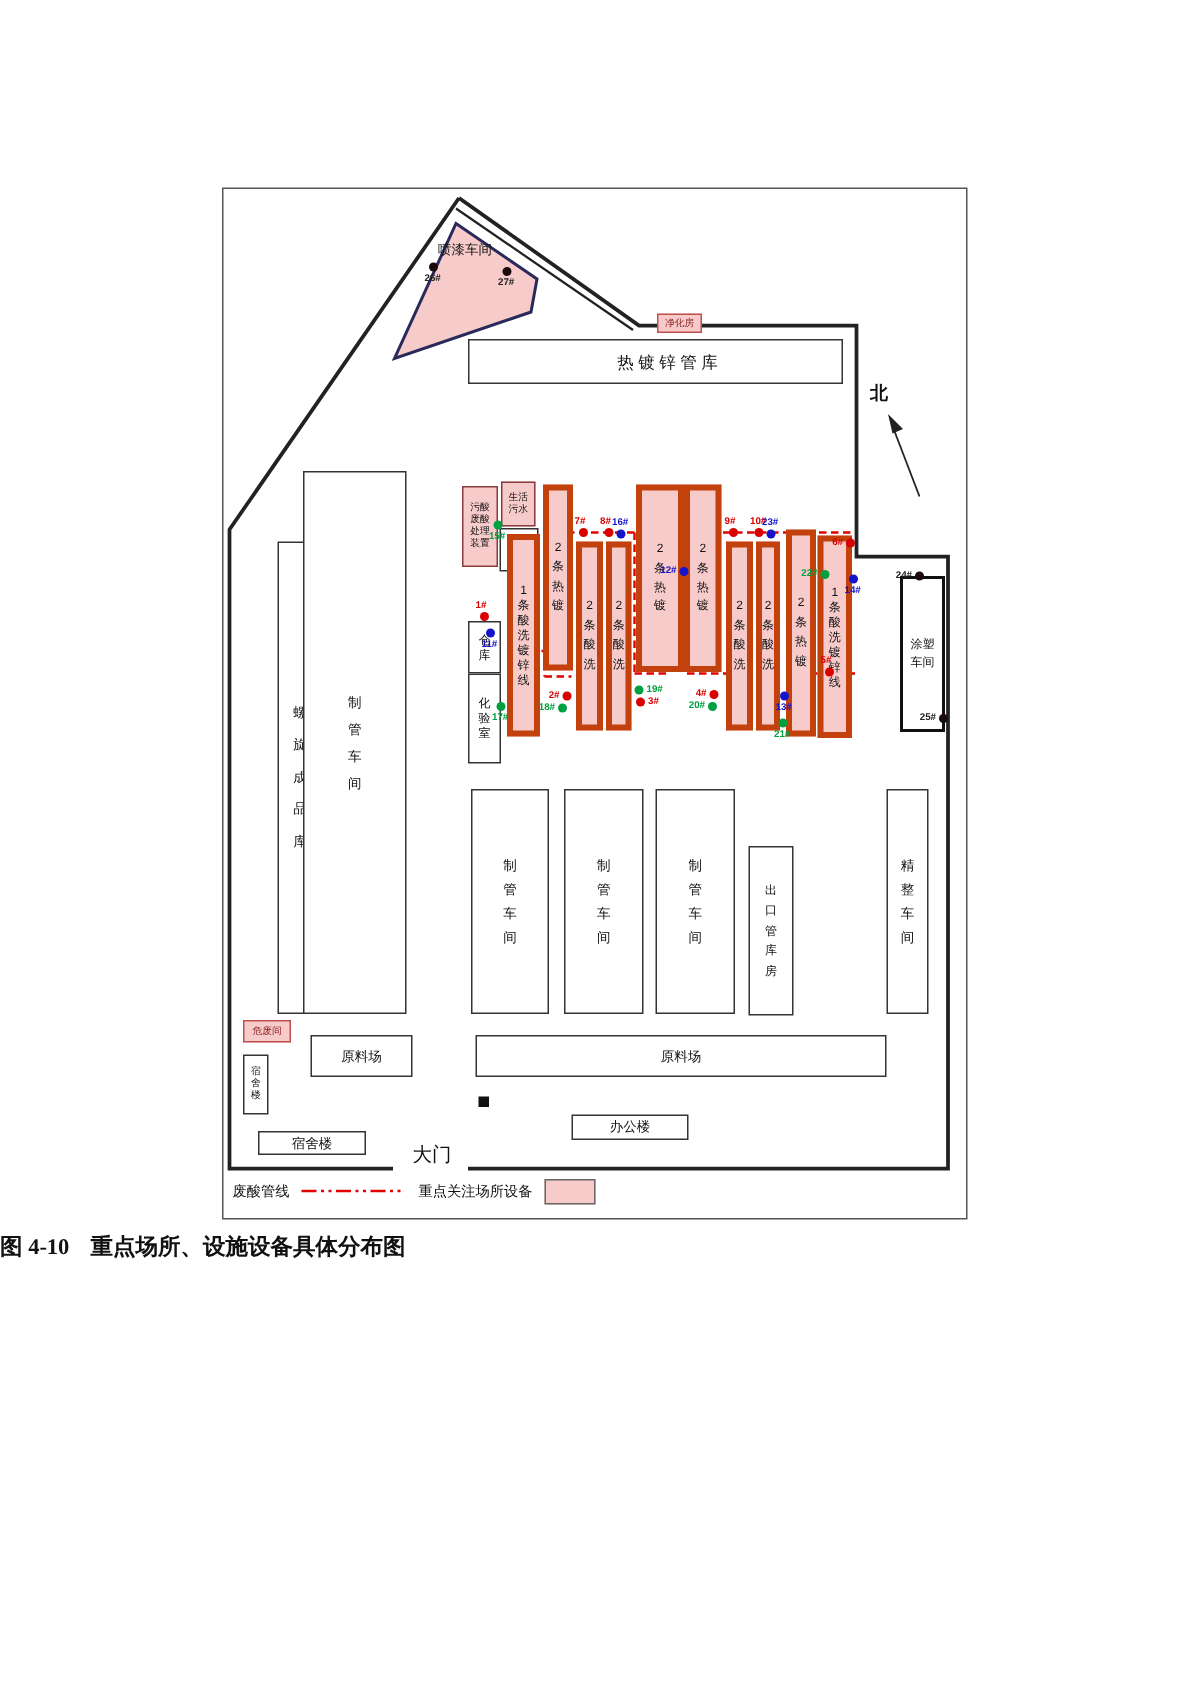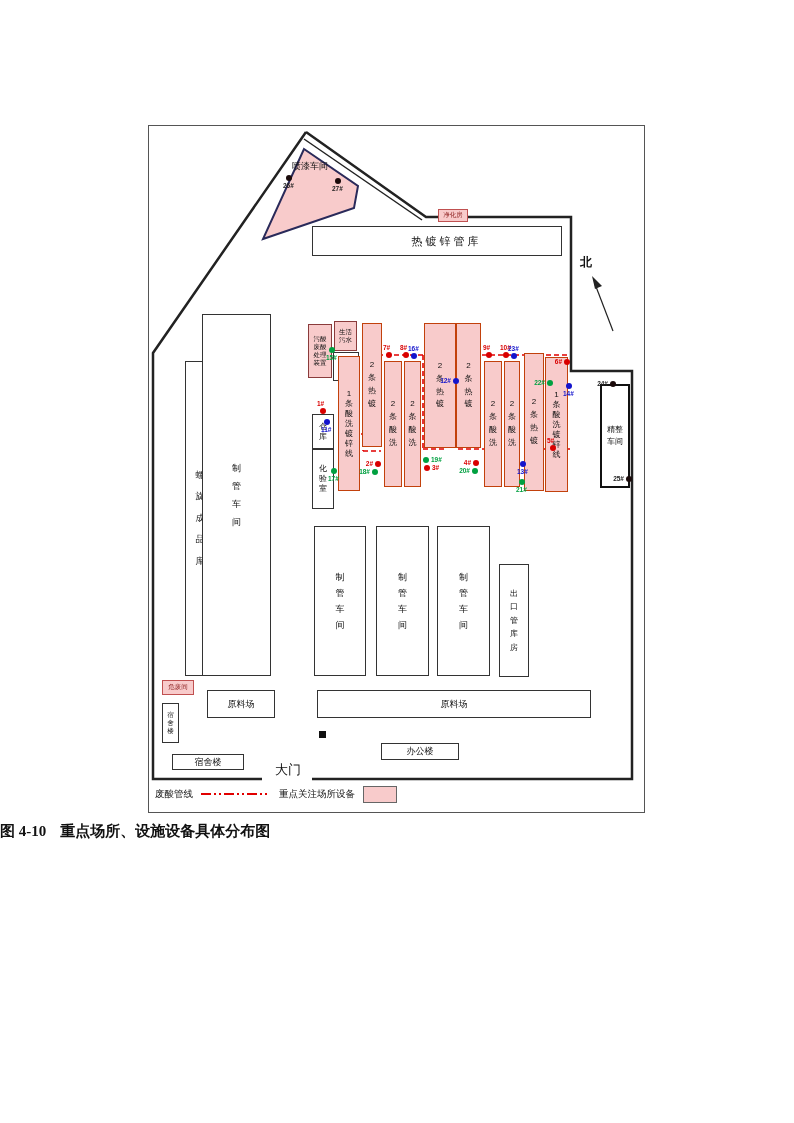--- a/index.html
+++ b/index.html
@@ -2,21 +2,21 @@
 <html><head>
 <meta charset="utf-8">
 <style>
   html,body{margin:0;padding:0;background:#ffffff;}
   .page{position:relative;width:794px;height:1123px;background:#fff;overflow:hidden;
         font-family:"Liberation Sans","DejaVu Sans",sans-serif;color:#111;}
   .frame{position:absolute;left:148px;top:125px;width:497px;height:688px;border:1px solid #555;box-sizing:border-box;}
   .frame svg{position:absolute;left:0;top:0;}
   .box{position:absolute;box-sizing:border-box;display:flex;align-items:center;justify-content:center;text-align:center;}
   .white{background:#fff;border:1px solid #333;}
-  .pink{background:#f8cbcb;border:1px solid #c2410c;}
+  .pink{background:#f8cbcb;border:4px solid #c2410c;}
   .pinkplain{background:#f8cbcb;border:1px solid #8a3b3b;}
   .vtext{width:1em;word-break:break-all;line-height:1.25;}
   .wrap2{width:2em;word-break:break-all;line-height:1.25;}
   .lbl{font-size:8px;}
   .lbl9{font-size:9px;}
   .lbl7{font-size:6.5px;}
   .dot{position:absolute;width:6px;height:6px;border-radius:50%;}
   .dot .dl{position:absolute;font-size:6.5px;white-space:nowrap;font-weight:bold;}
   .dot-red{background:#d90000;}   .dot-red .dl{color:#d90000;}
   .dot-blue{background:#1414cc;}  .dot-blue .dl{color:#1414cc;}
@@ -117,34 +117,37 @@
       <div class="vtext lbl" style="line-height:1.6;">2条酸洗</div>
     </div>
     <div class="box pink" style="left:375px;top:227px;width:20px;height:138px;">
       <div class="vtext lbl" style="line-height:1.6;">2条热镀</div>
     </div>
     <div class="box pink" style="left:396px;top:231px;width:23px;height:135px;">
       <div class="vtext lbl">1条酸洗镀锌线</div>
     </div>
 
     <div class="box white" style="left:451px;top:258px;width:30px;height:104px;border-width:2px;border-color:#111;">
-      <div class="wrap2 lbl" style="line-height:1.5;">精整车间</div>
+      <div class="wrap2 lbl" style="line-height:1.5;">涂塑车间</div>
     </div>
 
     <div class="box white" style="left:165px;top:400px;width:52px;height:150px;">
       <div class="vtext lbl9" style="line-height:1.8;">制管车间</div>
     </div>
     <div class="box white" style="left:227px;top:400px;width:53px;height:150px;">
       <div class="vtext lbl9" style="line-height:1.8;">制管车间</div>
     </div>
     <div class="box white" style="left:288px;top:400px;width:53px;height:150px;">
       <div class="vtext lbl9" style="line-height:1.8;">制管车间</div>
     </div>
     <div class="box white" style="left:350px;top:438px;width:30px;height:113px;">
       <div class="vtext lbl" style="line-height:1.7;">出口管库房</div>
+    </div>
+    <div class="box white" style="left:442px;top:400px;width:28px;height:150px;">
+      <div class="vtext lbl9" style="line-height:1.8;">精整车间</div>
     </div>
 
     <div class="box pinkplain lbl7 hazard" style="left:13px;top:554px;width:32px;height:15px;">危废间</div>
     <div class="box white" style="left:13px;top:577px;width:17px;height:40px;">
       <div class="vtext lbl7">宿舍楼</div>
     </div>
     <div class="box white lbl9" style="left:58px;top:564px;width:68px;height:28px;">原料场</div>
     <div class="box white lbl9" style="left:168px;top:564px;width:274px;height:28px;">原料场</div>
     <div class="box white lbl9" style="left:232px;top:617px;width:78px;height:17px;">办公楼</div>
     <div class="box white lbl9" style="left:23px;top:628px;width:72px;height:16px;">宿舍楼</div>

